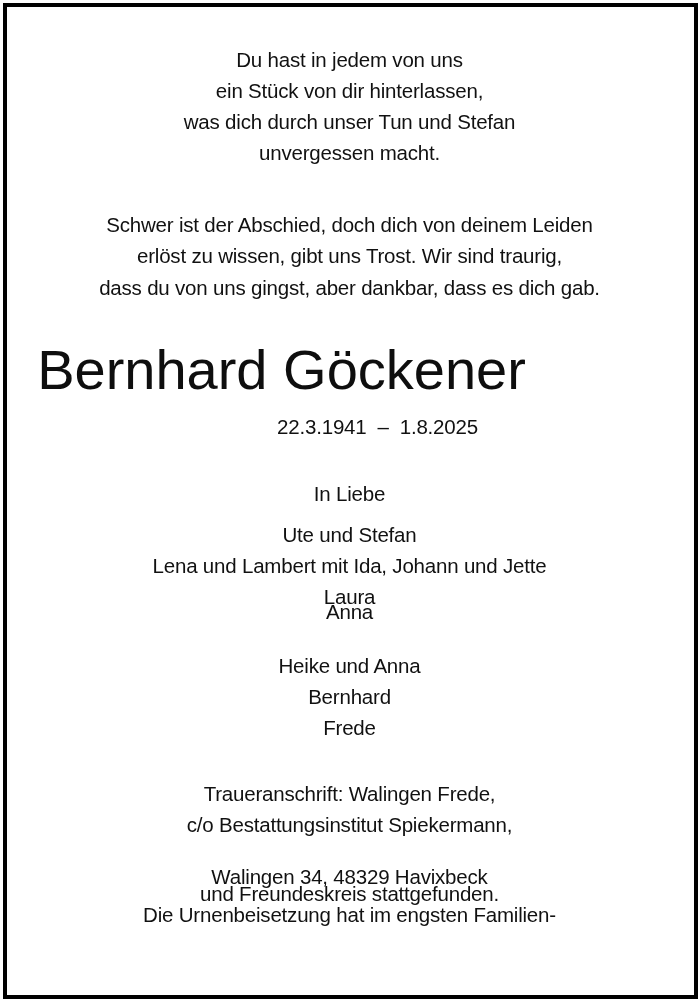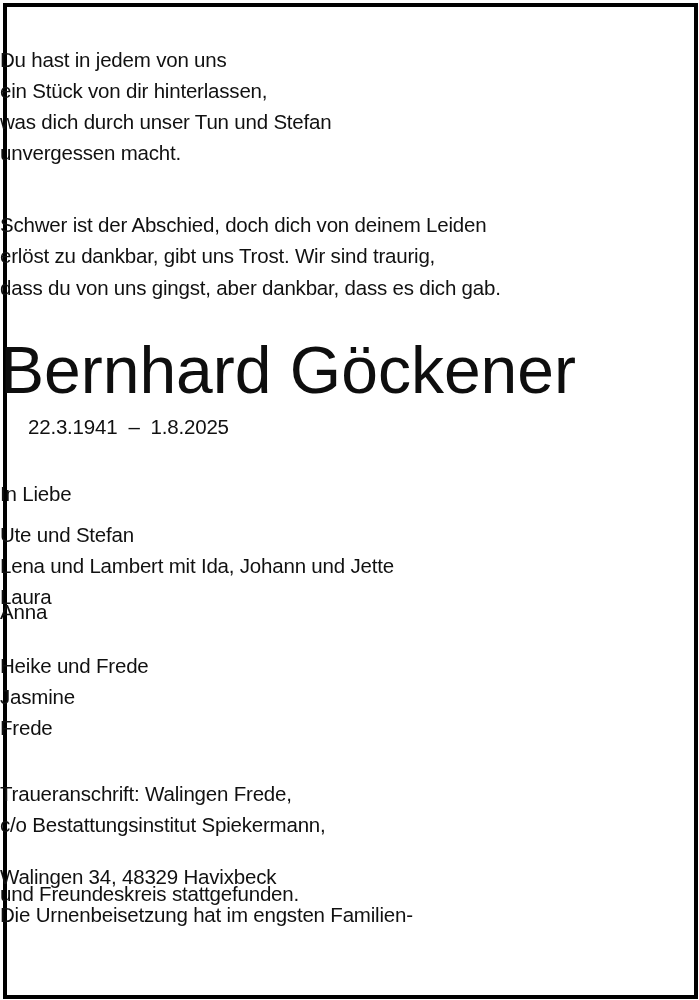--- a/index.html
+++ b/index.html
@@ -22,68 +22,68 @@
       width: 687px;
       height: 988px;
       border: 4px solid #000000;
       box-sizing: content-box;
       background: #ffffff;
     }
     .line {
       position: absolute;
       left: 0;
       width: 699px;
-      text-align: left;
+      text-align: center;
       white-space: nowrap;
       font-size: 20.5px;
       line-height: 31px;
       letter-spacing: -0.2px;
     }
     .name {
       position: absolute;
       left: 0;
       width: 563px;
       text-align: center;
       white-space: nowrap;
-      font-size: 66px;
+      font-size: 56px;
       line-height: 60px;
       letter-spacing: 0px;
       color: #0e0e0e;
     }
   </style>
 </head>
 <body>
 
 <div class="frame"></div>
 
 <div>
   <div class="line" style="top:44px">Du hast in jedem von uns</div>
   <div class="line" style="top:75px">ein Stück von dir hinterlassen,</div>
   <div class="line" style="top:106px">was dich durch unser Tun und Stefan</div>
   <div class="line" style="top:137px">unvergessen macht.</div>
 </div>
 
 <div>
   <div class="line" style="top:209px">Schwer ist der Abschied, doch dich von deinem Leiden</div>
-  <div class="line" style="top:240px">erlöst zu dankbar, gibt uns Trost. Wir sind traurig,</div>
+  <div class="line" style="top:240px">erlöst zu wissen, gibt uns Trost. Wir sind traurig,</div>
   <div class="line" style="top:272px">dass du von uns gingst, aber dankbar, dass es dich gab.</div>
 </div>
 
 <div class="name" style="top:340px">Bernhard Göckener</div>
 
 <div class="line" style="top:411px; white-space:pre;margin-left:28px;">22.3.1941  –  1.8.2025</div>
 
 <div>
   <div class="line" style="top:478px">In Liebe</div>
   <div class="line" style="top:519px">Ute und Stefan</div>
   <div class="line" style="top:550px">Lena und Lambert mit Ida, Johann und Jette</div>
   <div class="line" style="top:581px">Laura</div>
   <div class="line" style="top:596px">Anna</div>
-  <div class="line" style="top:650px">Heike und Frede</div>
-  <div class="line" style="top:681px">Jasmine</div>
+  <div class="line" style="top:650px">Heike und Anna</div>
+  <div class="line" style="top:681px">Bernhard</div>
   <div class="line" style="top:712px">Frede</div>
 </div>
 
 <div>
   <div class="line" style="top:778px">Traueranschrift: Walingen Frede,</div>
   <div class="line" style="top:809px">c/o Bestattungsinstitut Spiekermann,</div>
   <div class="line" style="top:861px">Walingen 34, 48329 Havixbeck</div>
 </div>
 
 <div>

